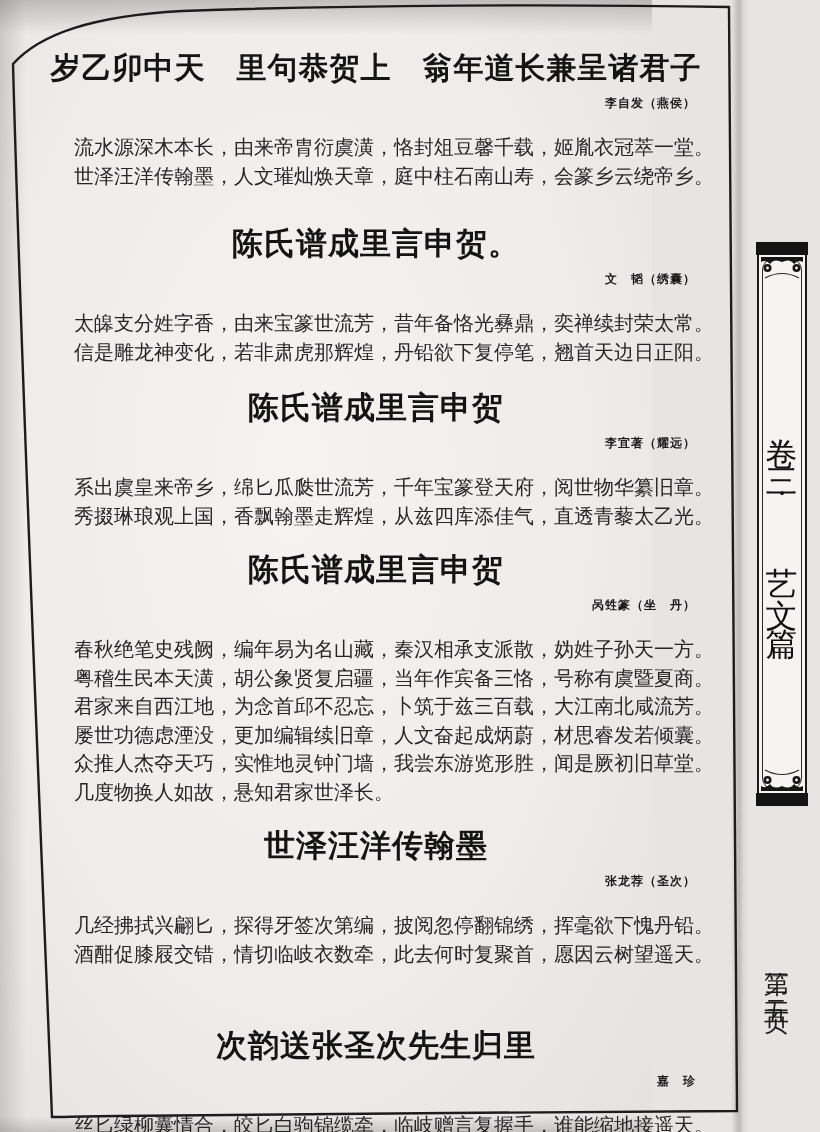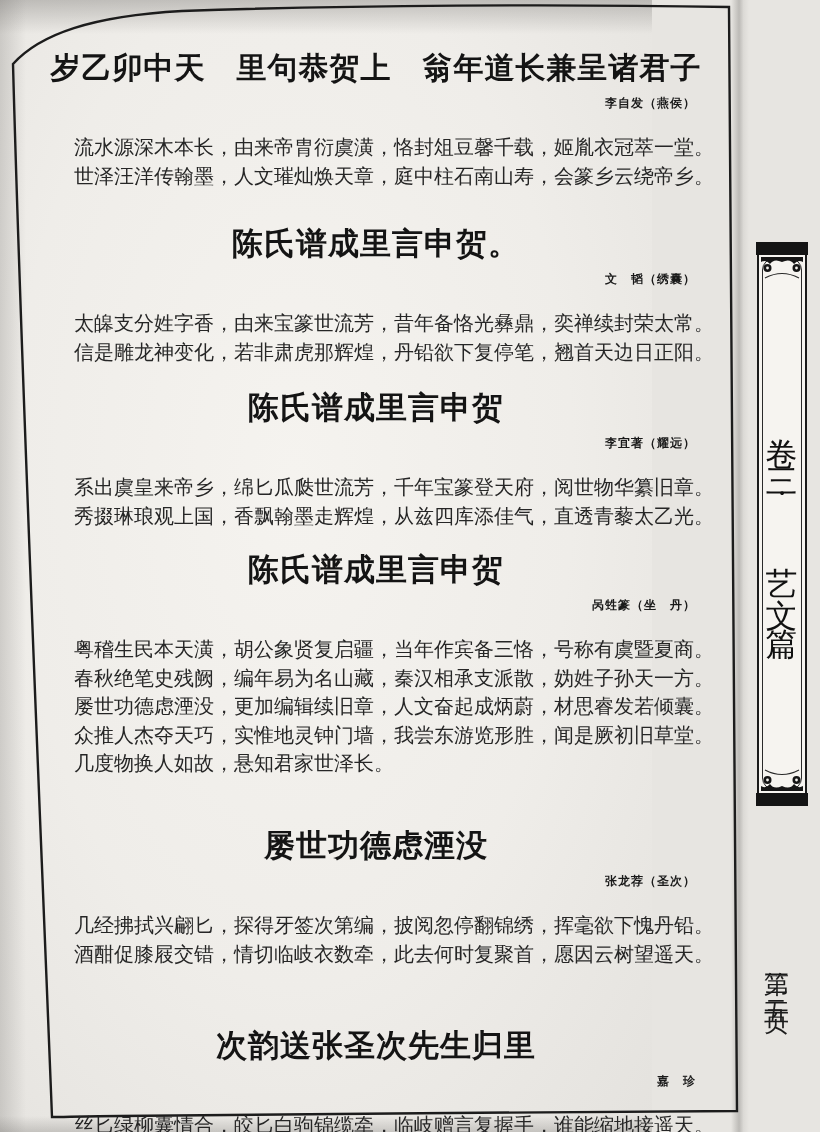--- a/index.html
+++ b/index.html
@@ -115,30 +115,31 @@
       <div class="poem-body">
         <div class="poem-line">系出虞皇来帝乡，绵匕瓜瓞世流芳，千年宝篆登天府，阅世物华纂旧章。</div>
         <div class="poem-line">秀掇琳琅观上国，香飘翰墨走辉煌，从兹四库添佳气，直透青藜太乙光。</div>
       </div>
     </div>
 
     <div class="section sec4">
       <div class="poem-title">陈氏谱成里言申贺</div>
       <div class="poem-author">呙甡篆（坐　丹）</div>
       <div class="poem-body">
+        <div class="poem-line">春秋绝笔史残阙，编年易为名山藏，秦汉相承支派散，妫姓子孙天一方。</div>
         <div class="poem-line">粤稽生民本天潢，胡公象贤复启疆，当年作宾备三恪，号称有虞暨夏商。</div>
-        <div class="poem-line">春秋绝笔史残阙，编年易为名山藏，秦汉相承支派散，妫姓子孙天一方。</div>
+        <div class="poem-line">君家来自西江地，为念首邱不忍忘，卜筑于兹三百载，大江南北咸流芳。</div>
         <div class="poem-line">屡世功德虑湮没，更加编辑续旧章，人文奋起成炳蔚，材思睿发若倾囊。</div>
         <div class="poem-line">众推人杰夺天巧，实惟地灵钟门墙，我尝东游览形胜，闻是厥初旧草堂。</div>
         <div class="poem-line">几度物换人如故，悬知君家世泽长。</div>
       </div>
     </div>
 
     <div class="section sec5">
-      <div class="poem-title">屡世功德虑湮没</div>
+      <div class="poem-title">世泽汪洋传翰墨</div>
       <div class="poem-author">张龙荐（圣次）</div>
       <div class="poem-body">
         <div class="poem-line">几经拂拭兴翩匕，探得牙签次第编，披阅忽停翻锦绣，挥毫欲下愧丹铅。</div>
         <div class="poem-line">酒酣促膝屐交错，情切临岐衣数牵，此去何时复聚首，愿因云树望遥天。</div>
       </div>
     </div>
 
     <div class="section sec6">
       <div class="poem-title">次韵送张圣次先生归里</div>
       <div class="poem-author">嘉　珍</div>

